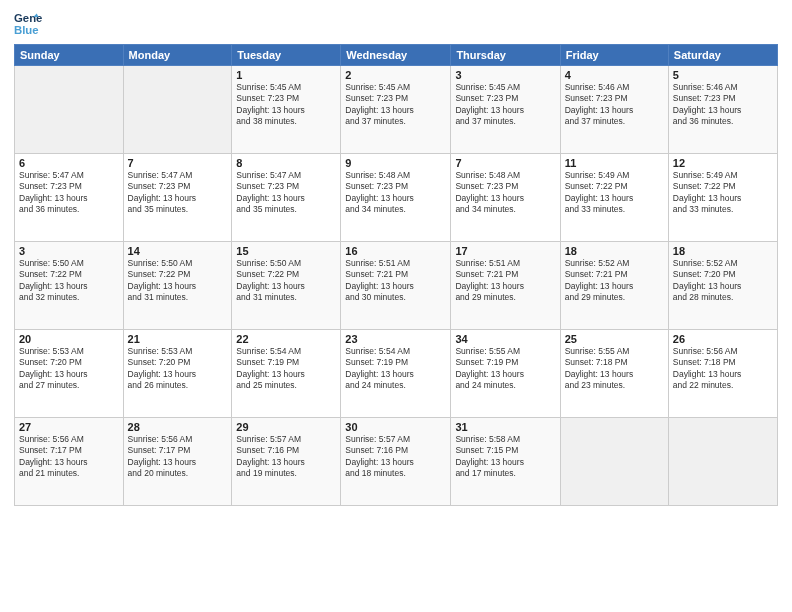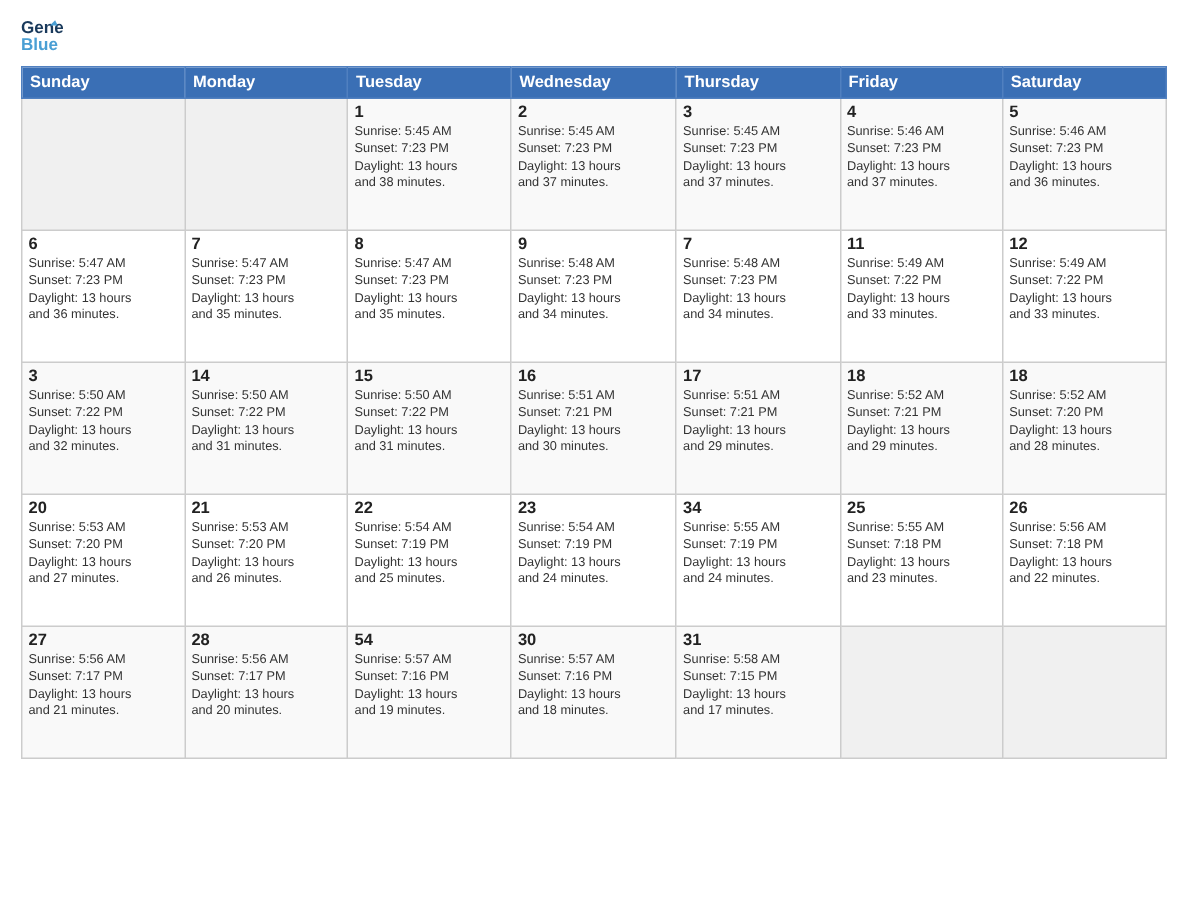--- a/index.html
+++ b/index.html
@@ -236,21 +236,21 @@
         <tr>
           <td>
             <span class="day-num">27</span>
             <div class="day-detail">Sunrise: 5:56 AM<br>Sunset: 7:17 PM<br>Daylight: 13 hours<br>and 21 minutes.</div>
           </td>
           <td>
             <span class="day-num">28</span>
             <div class="day-detail">Sunrise: 5:56 AM<br>Sunset: 7:17 PM<br>Daylight: 13 hours<br>and 20 minutes.</div>
           </td>
           <td>
-            <span class="day-num">54</span>
+            <span class="day-num">29</span>
             <div class="day-detail">Sunrise: 5:57 AM<br>Sunset: 7:16 PM<br>Daylight: 13 hours<br>and 19 minutes.</div>
           </td>
           <td>
             <span class="day-num">30</span>
             <div class="day-detail">Sunrise: 5:57 AM<br>Sunset: 7:16 PM<br>Daylight: 13 hours<br>and 18 minutes.</div>
           </td>
           <td>
             <span class="day-num">31</span>
             <div class="day-detail">Sunrise: 5:58 AM<br>Sunset: 7:15 PM<br>Daylight: 13 hours<br>and 17 minutes.</div>
           </td>

